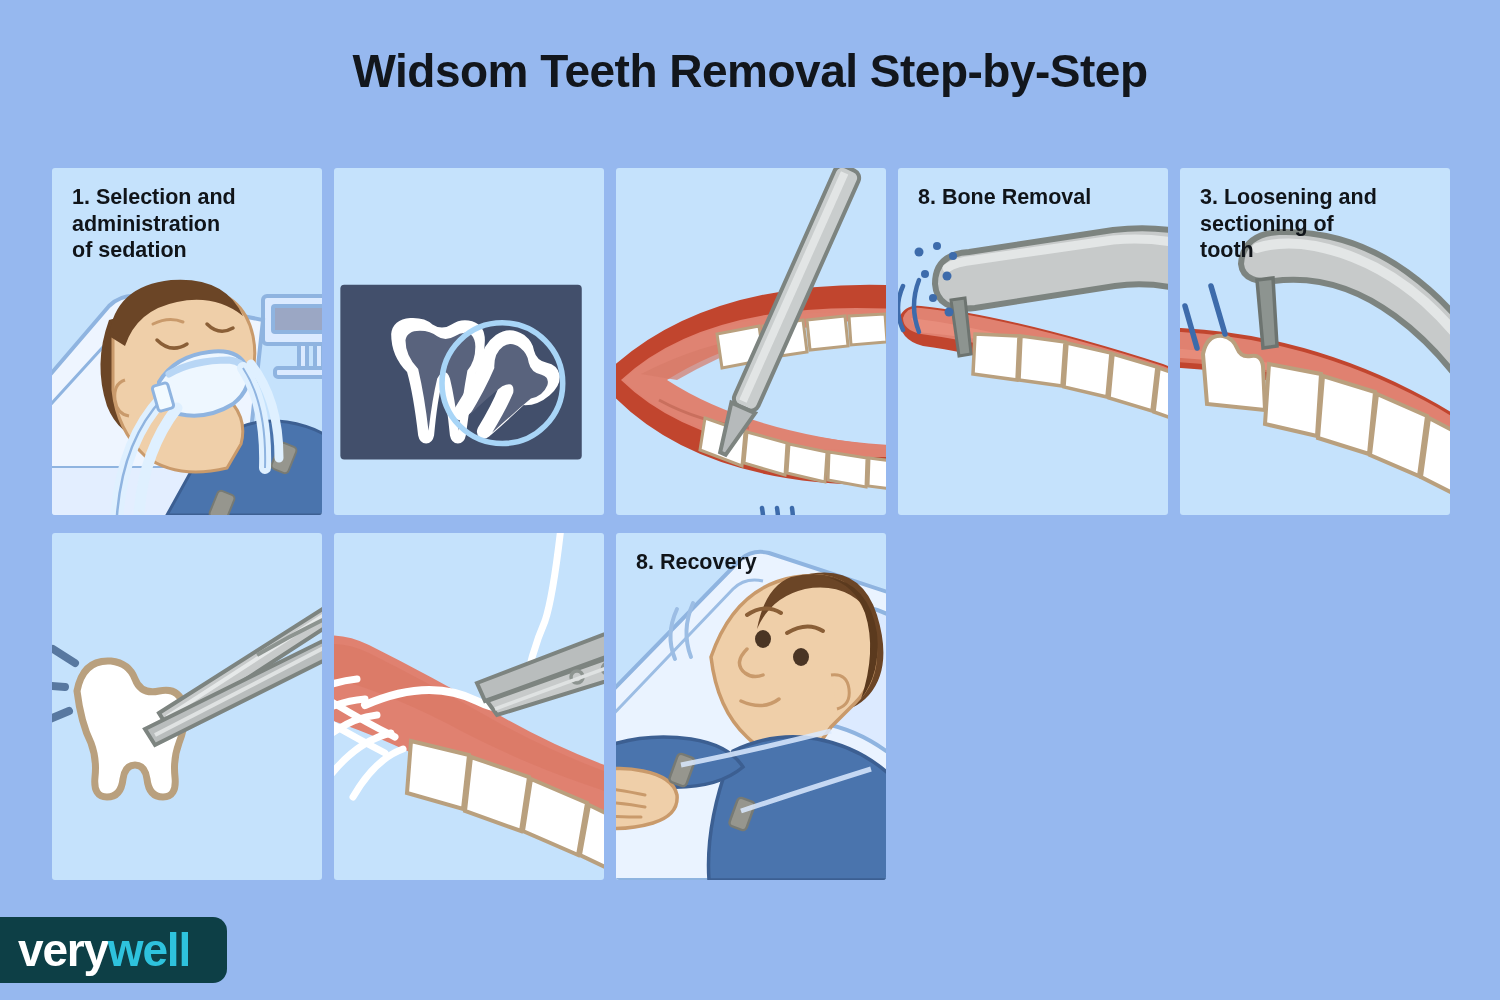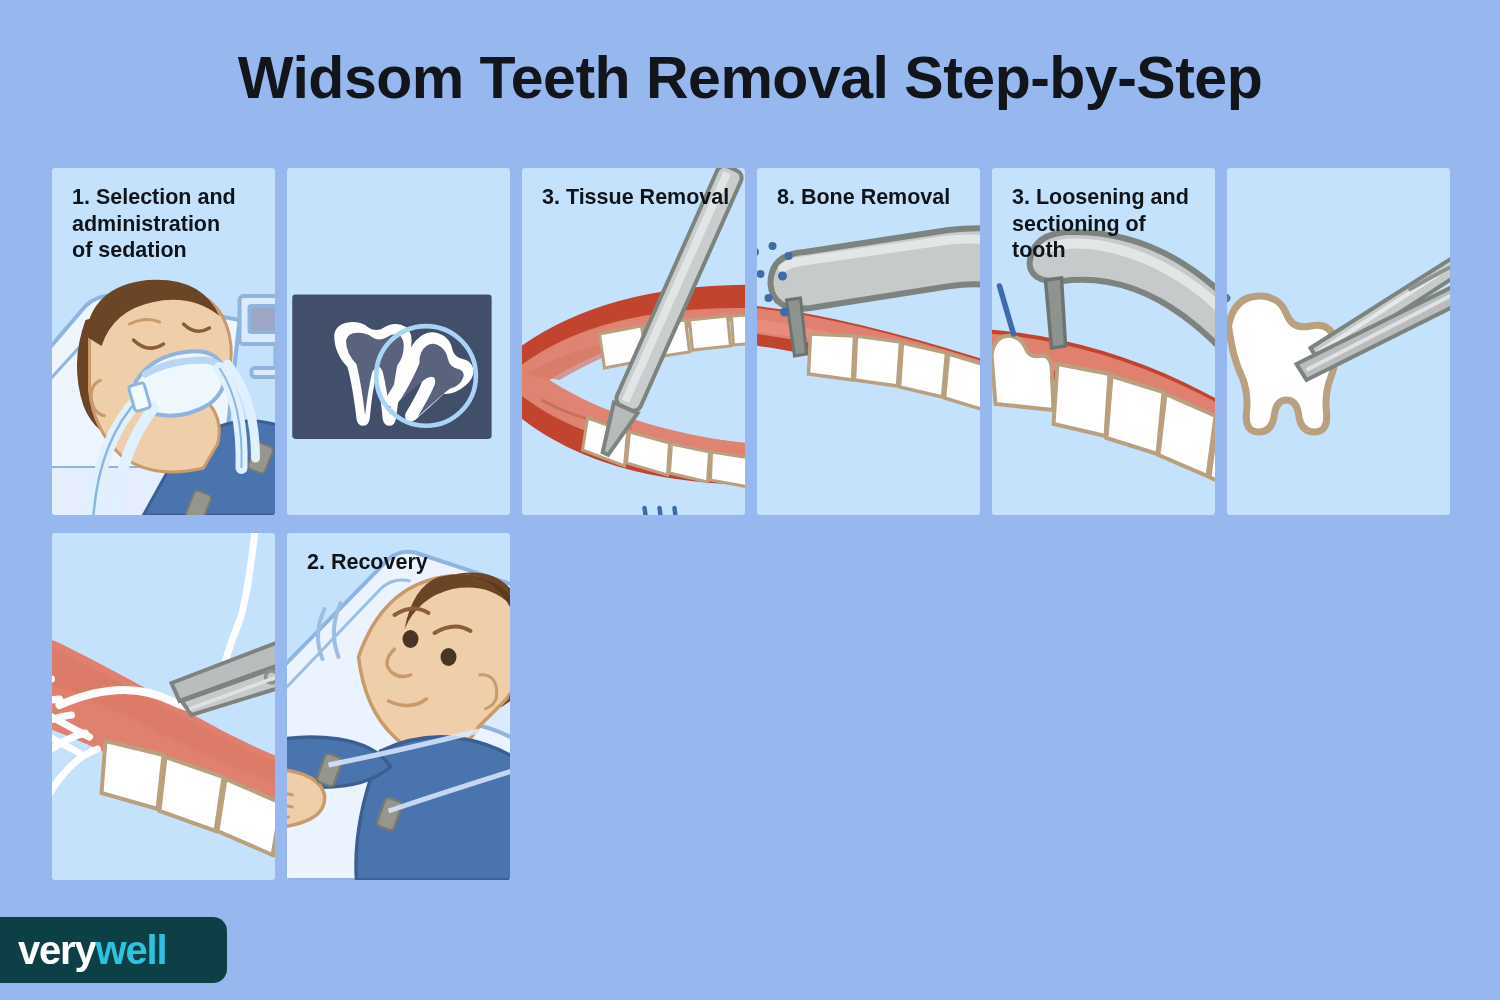--- a/index.html
+++ b/index.html
@@ -13,33 +13,33 @@
     position: relative;
     width: 1500px; height: 1000px;
     background: #96b8ef;
   }
 
   
   .title {
     position: absolute;
     top: 44px; left: 0; width: 1500px;
     text-align: center;
-    font-size: 59px;
+    font-size: 46px;
     font-weight: 800;
     letter-spacing: -0.5px;
     color: #12161c;
   }
 
   
   .grid {
     position: absolute;
     left: 52px; top: 168px;
     width: 1398px; height: 712px;
     display: grid;
-    grid-template-columns: repeat(6, 1fr);
+    grid-template-columns: repeat(5, 1fr);
     grid-template-rows: repeat(2, 1fr);
     column-gap: 12px;
     row-gap: 18px;
   }
   .card {
     position: relative;
     background: #c5e2fc;
     border-radius: 3px;
     overflow: hidden;
   }
@@ -62,21 +62,21 @@
     left: 0px; top: 917px;
     width: 227px; height: 66px;
     background: #0d3f46;
     border-top-right-radius: 14px;
     border-bottom-right-radius: 14px;
     display: flex;
     align-items: center;
   }
   .logo-text {
     padding-left: 18px;
-    font-size: 40px;
+    font-size: 46px;
     font-weight: 800;
     letter-spacing: -1.2px;
   }
   .logo-very { color: #ffffff; }
   .logo-well { color: #2ec2dd; }
 </style>
 </head>
 <body>
 
 <div id="root">
@@ -160,21 +160,20 @@
                      Q266 210 256 222 Q250 250 244 286 Q240 252 234 230 Q226 216 218 232 Q212 254 208 286
                      Q204 250 196 220 Q184 206 188 192 Z" fill="#59637d"></path>
           </g>
 
           <circle cx="212" cy="226" r="76" fill="none" stroke="#a8d5f7" stroke-width="7"></circle>
         </svg>
       </div>
     </div>
 
     <div class="card">
-      <div class="card-title">3. Tissue Removal</div>
       <div class="art">
         <svg viewBox="0 0 340 347" preserveAspectRatio="xMidYMid slice">
 
           <path d="M18 212 Q120 106 330 118 L332 150 Q160 150 72 212 Q160 278 332 282 L330 316 Q112 326 18 212 Z" fill="#c1452e"></path>
 
           <path d="M40 212 Q130 128 330 142 L330 150 Q170 152 80 212 Q170 272 330 278 L330 288 Q128 298 40 212 Z" fill="#e08170"></path>
           <path d="M42 212 Q124 132 326 146 Q170 158 86 212 Q172 268 326 280 Q126 294 42 212 Z" fill="#df8372"></path>
           <path d="M60 206 Q130 170 200 166 Q140 186 96 212 Z" fill="#d67a68" opacity="0.7"></path>
           <path d="M78 232 q40 22 90 28" fill="none" stroke="#c96f5d" stroke-width="3"></path>
 
@@ -355,21 +354,21 @@
           <g fill="none" stroke="#8d9490" stroke-width="3.5">
             <circle cx="278" cy="144" r="6"></circle>
             <ellipse cx="314" cy="134" rx="11" ry="7" transform="rotate(-18 314 134)"></ellipse>
           </g>
           <path d="M196 176 L332 126" fill="none" stroke="#dfe2e2" stroke-width="3.5"></path>
         </svg>
       </div>
     </div>
 
     <div class="card">
-      <div class="card-title">2. Recovery</div>
+      <div class="card-title">8. Recovery</div>
       <div class="art">
         <svg viewBox="0 0 340 347" preserveAspectRatio="xMidYMid slice">
 
           <path d="M-20 210 L160 26 Q172 16 188 20 L340 70 L340 347 L-20 347 Z" fill="#eaf3ff" stroke="#8fb4e0" stroke-width="4"></path>
           <path d="M232 76 Q300 60 340 108 L340 250 Q296 200 240 190 Z" fill="#dceaff" stroke="#8fb4e0" stroke-width="4"></path>
           <path d="M-20 236 L152 56 Q164 44 182 48" fill="none" stroke="#9cbde4" stroke-width="3"></path>
           <g fill="none" stroke="#9cbde4" stroke-width="4" stroke-linecap="round">
             <path d="M96 76 q-12 26 -2 50"></path>
             <path d="M112 70 q-12 28 -2 54"></path>
           </g>

